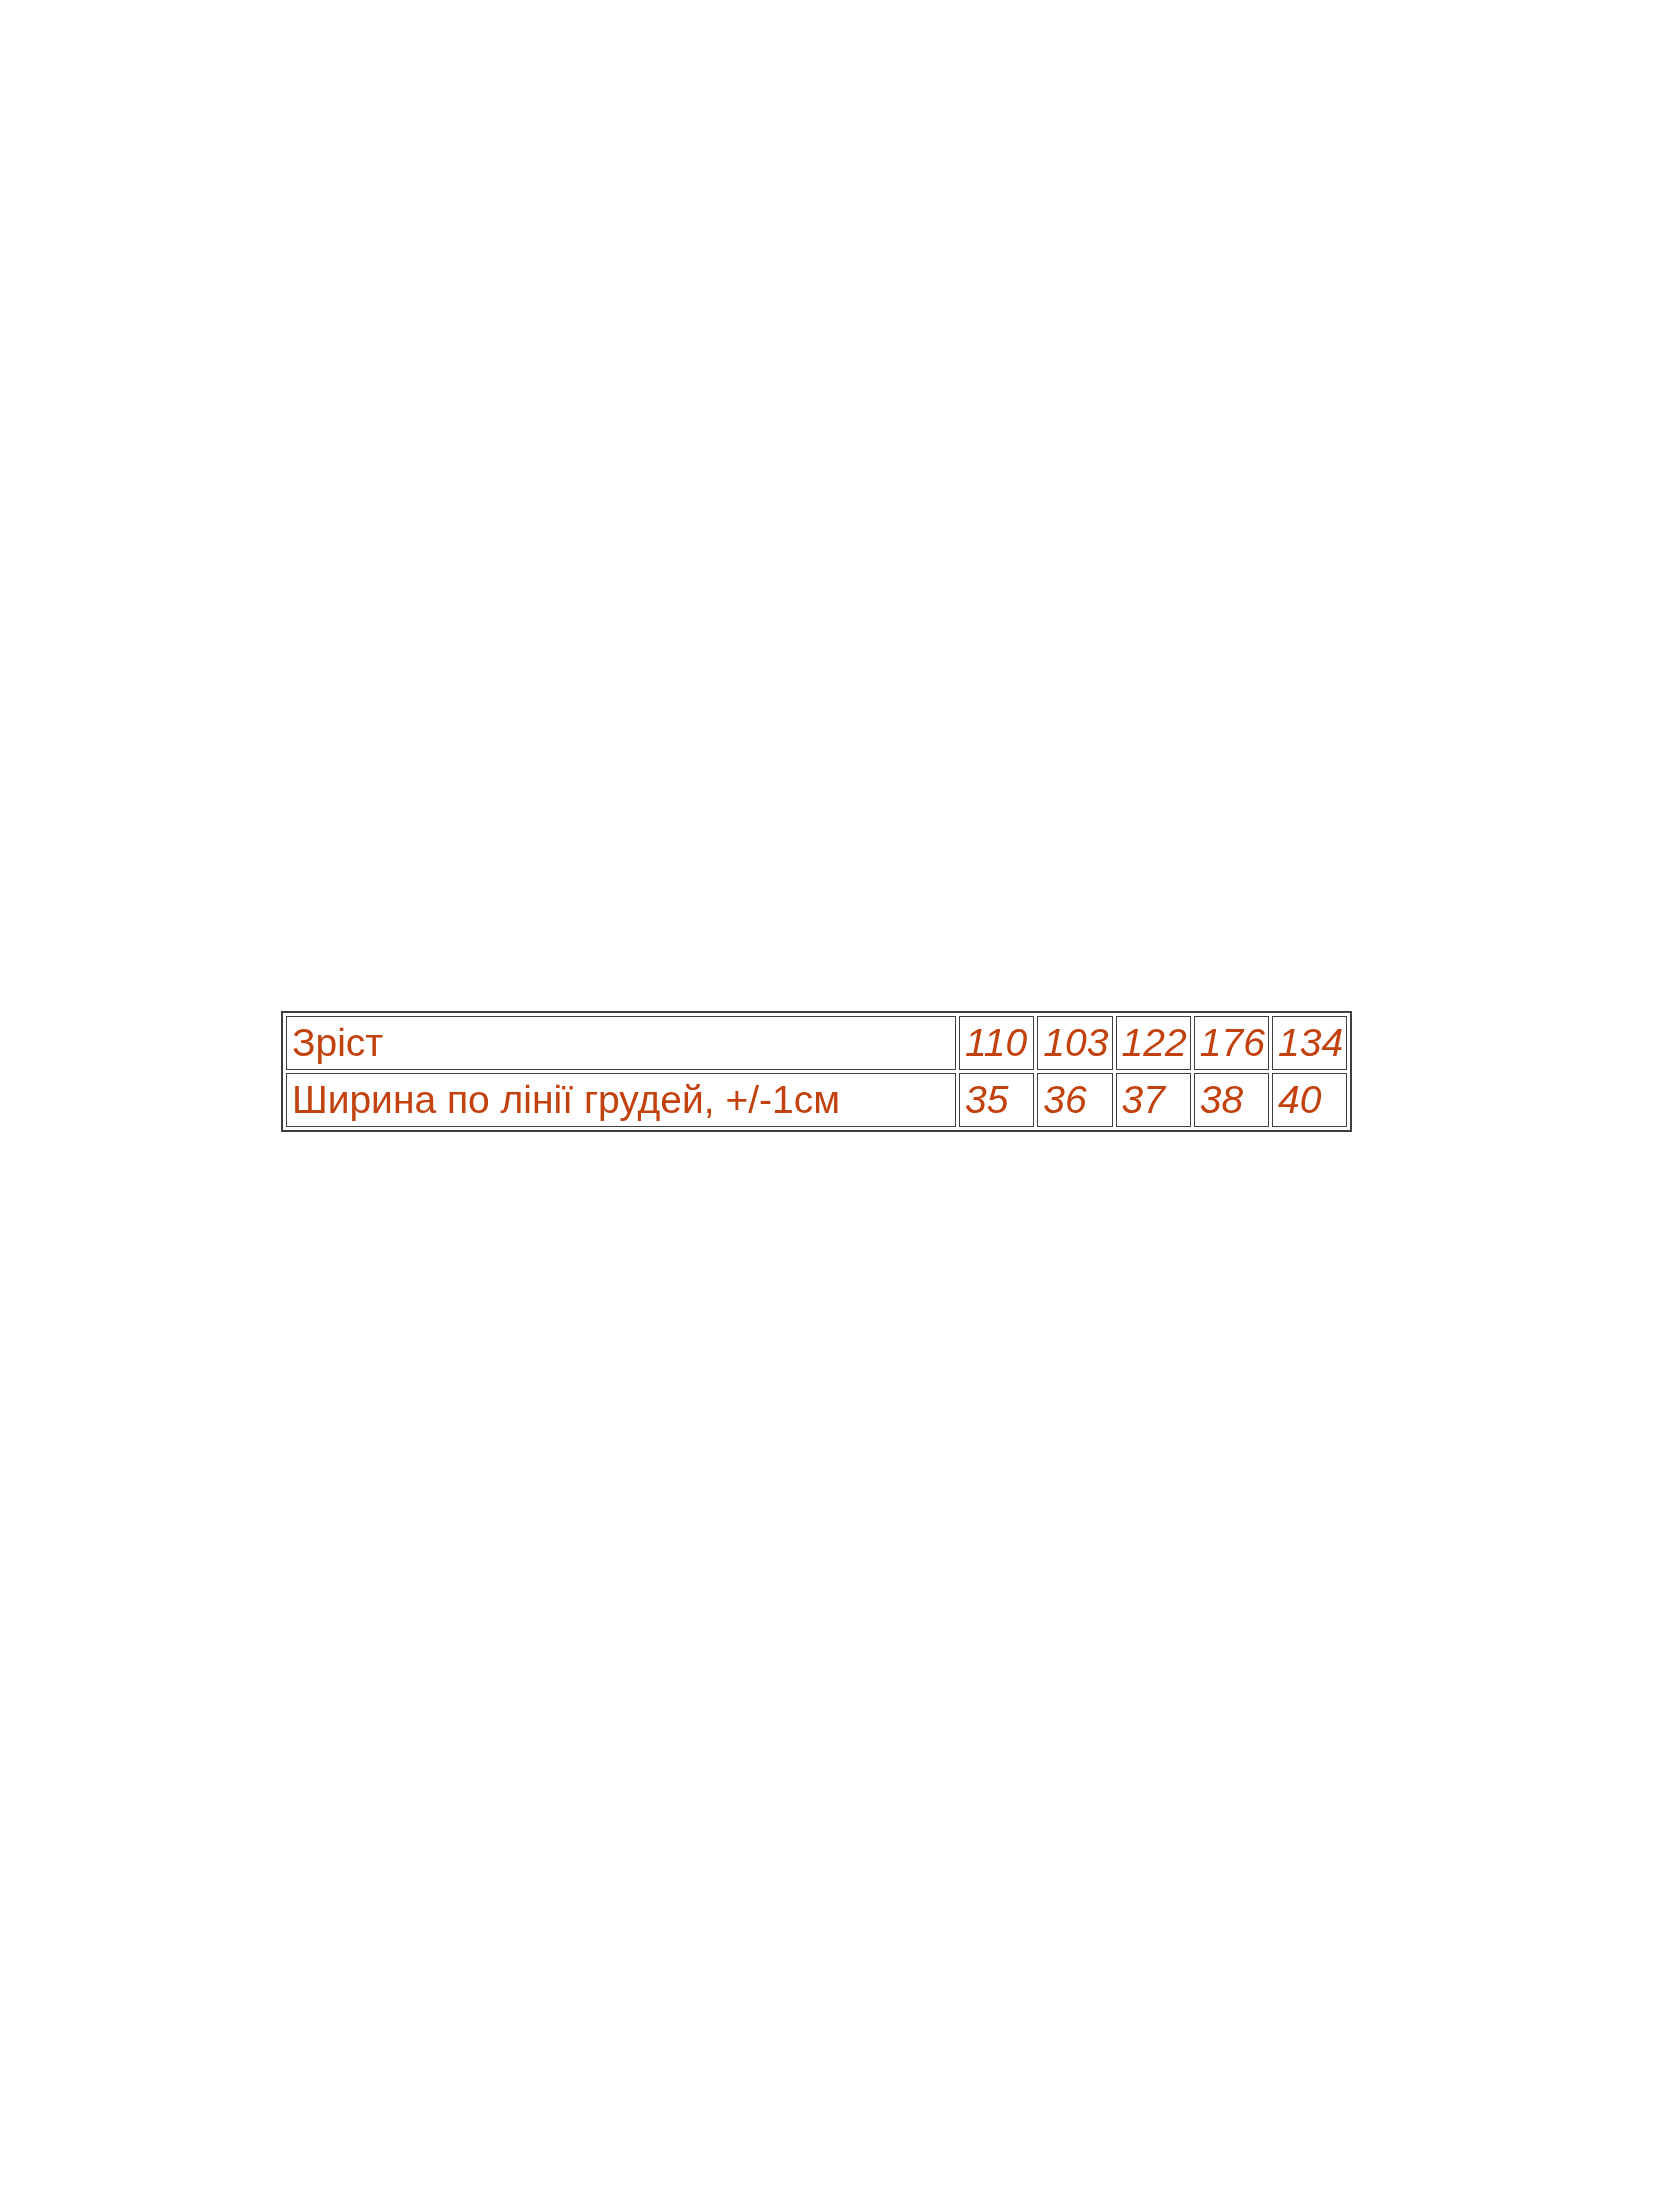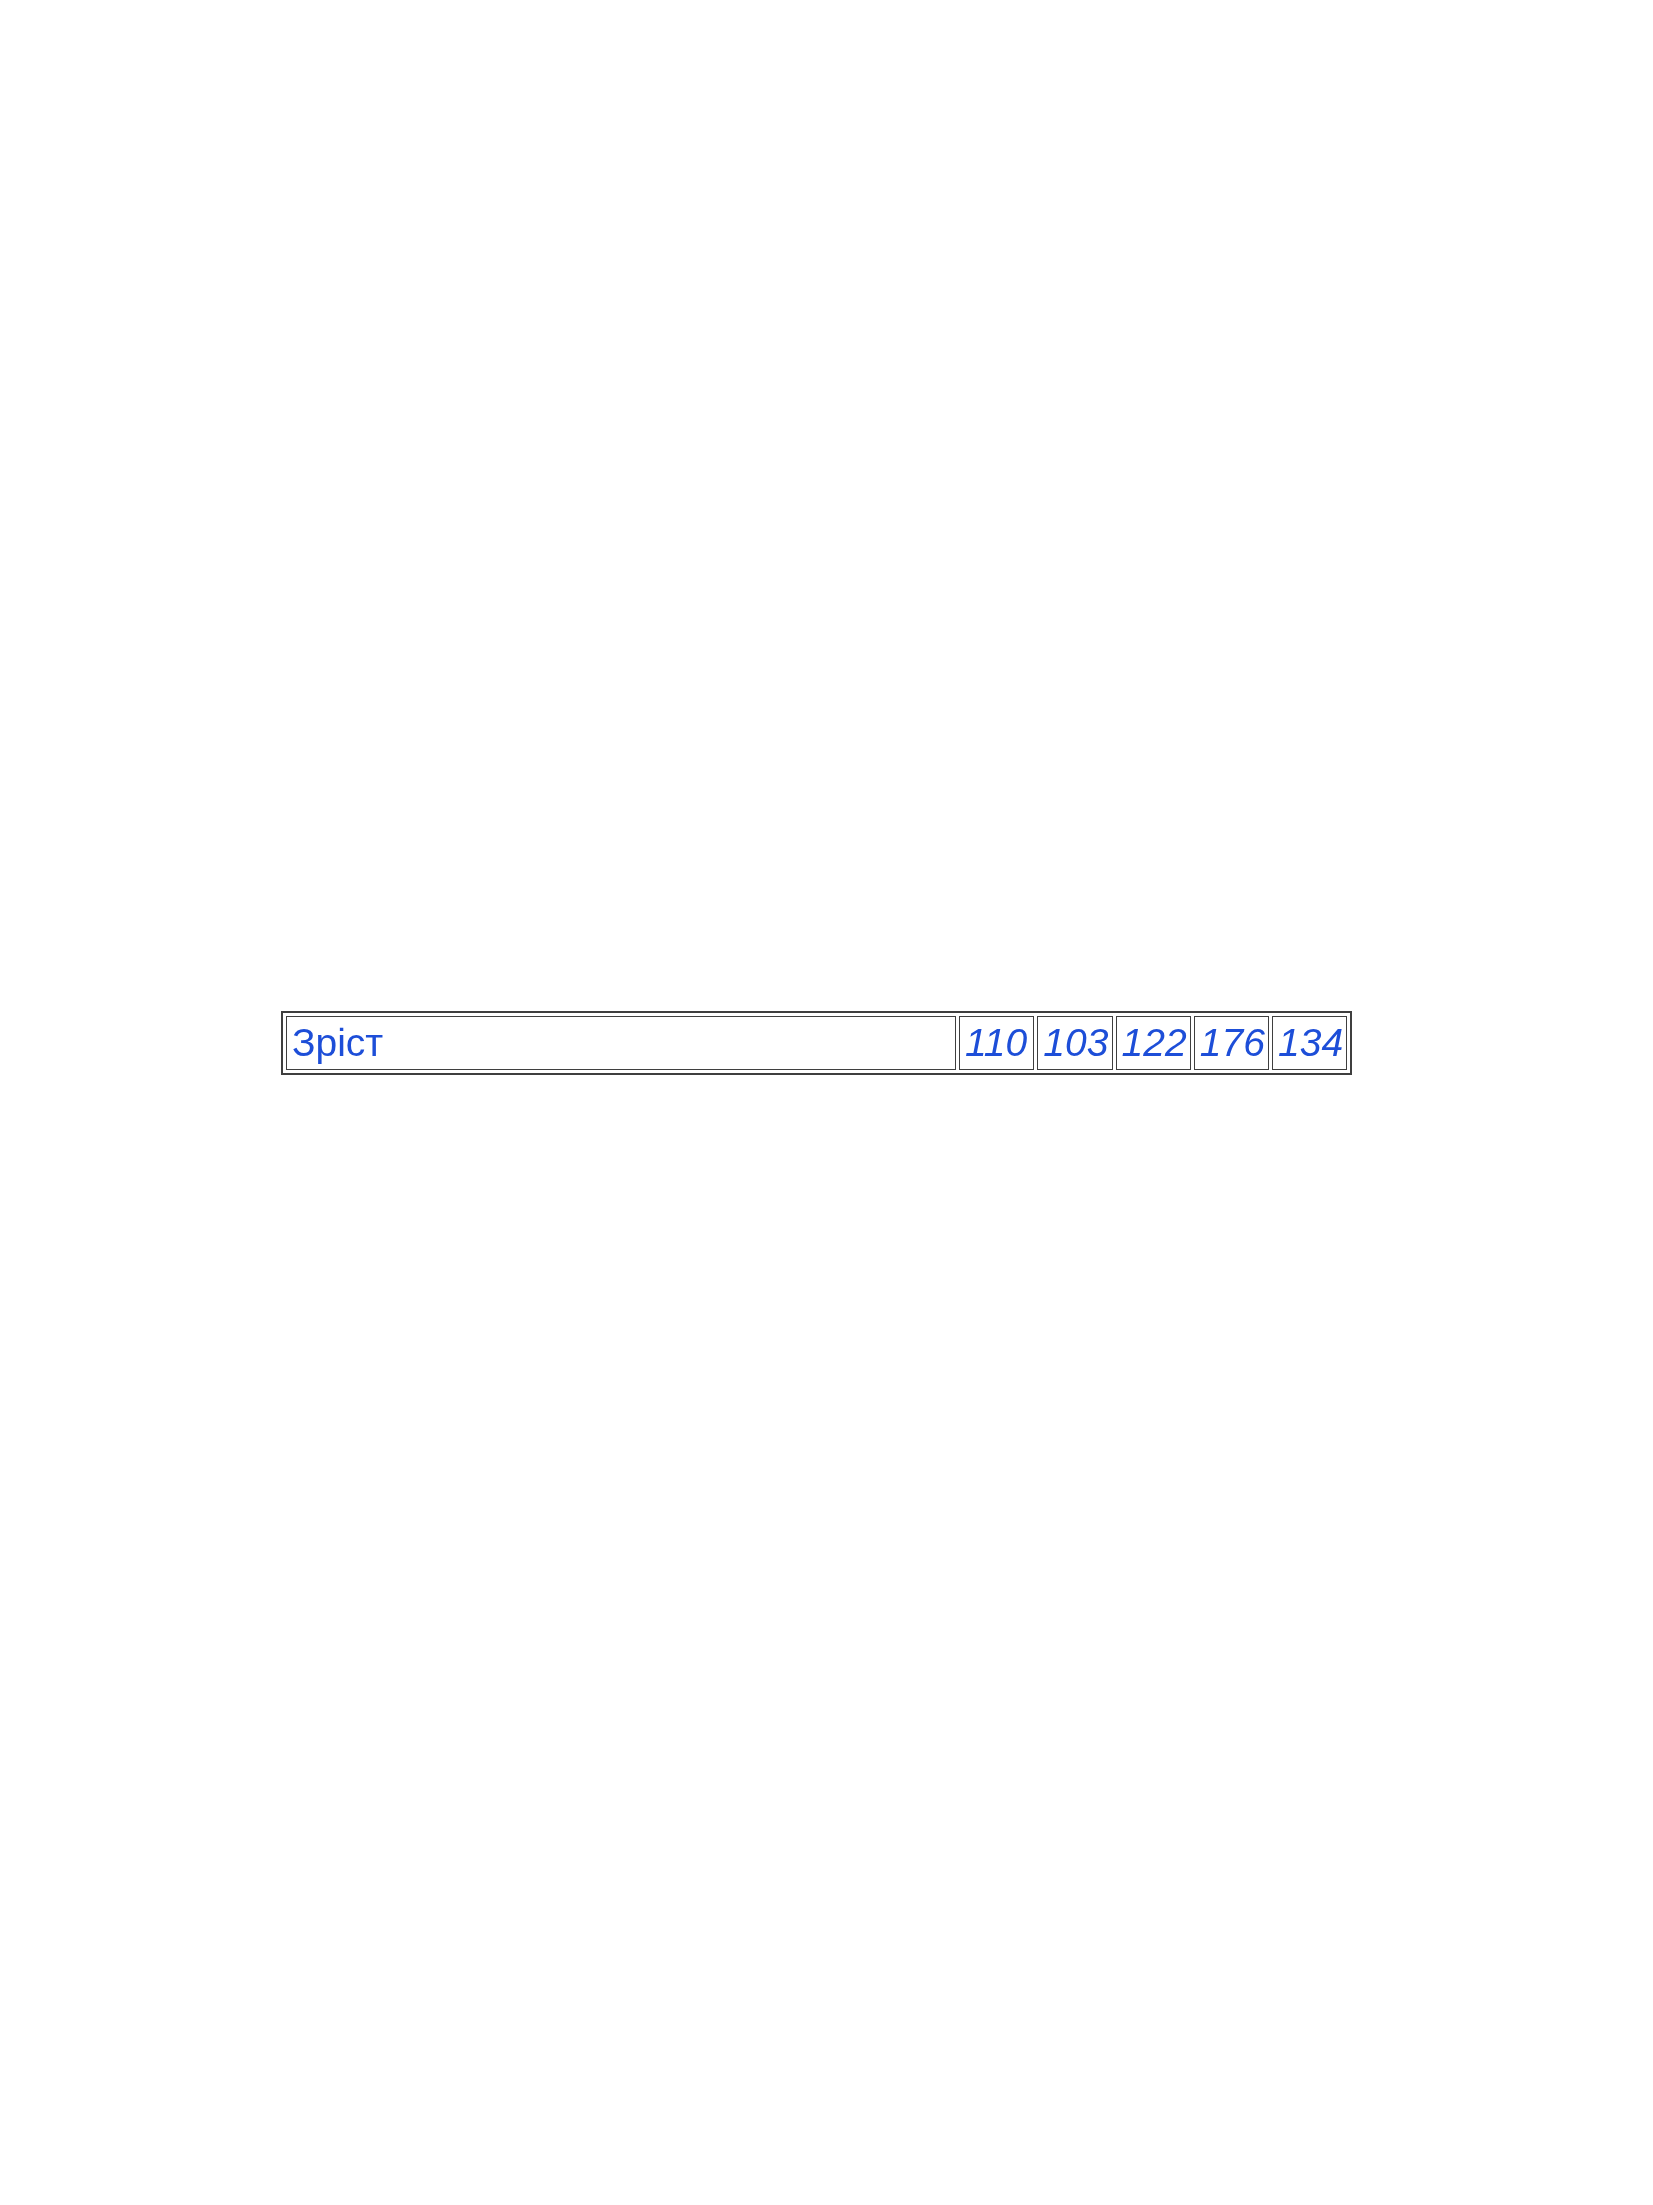--- a/index.html
+++ b/index.html
@@ -23,21 +23,21 @@
       border-collapse: separate;
       border-spacing: 3.3px;
       border: 2.5px solid #3f3f3f;
       background: #ffffff;
       table-layout: auto;
     }
     table.size-table td {
       border: 1.6px solid #3f3f3f;
       font-size: 39px;
       line-height: 1.15;
-      color: #1d4ed8;
+      color: #c2410c;
       padding: 1.6px 3.3px 1.6px 4.9px;
       height: 49px;
       vertical-align: middle;
       white-space: nowrap;
       background: #ffffff;
       text-align: left;
     }
     td.label-cell { width: 660px; }
     td.num-cell  { width: 65px; font-style: italic; }
   </style>
@@ -48,16 +48,24 @@
   <table class="size-table">
     <tbody>
       <tr>
         <td class="label-cell">Зріст</td>
         <td class="num-cell">110</td>
         <td class="num-cell">103</td>
         <td class="num-cell">122</td>
         <td class="num-cell">176</td>
         <td class="num-cell">134</td>
       </tr>
+      <tr>
+        <td class="label-cell">Ширина по лінії грудей, +/-1см</td>
+        <td class="num-cell">35</td>
+        <td class="num-cell">36</td>
+        <td class="num-cell">37</td>
+        <td class="num-cell">38</td>
+        <td class="num-cell">40</td>
+      </tr>
     </tbody>
   </table>
 </div>
 
 
 </body></html>

